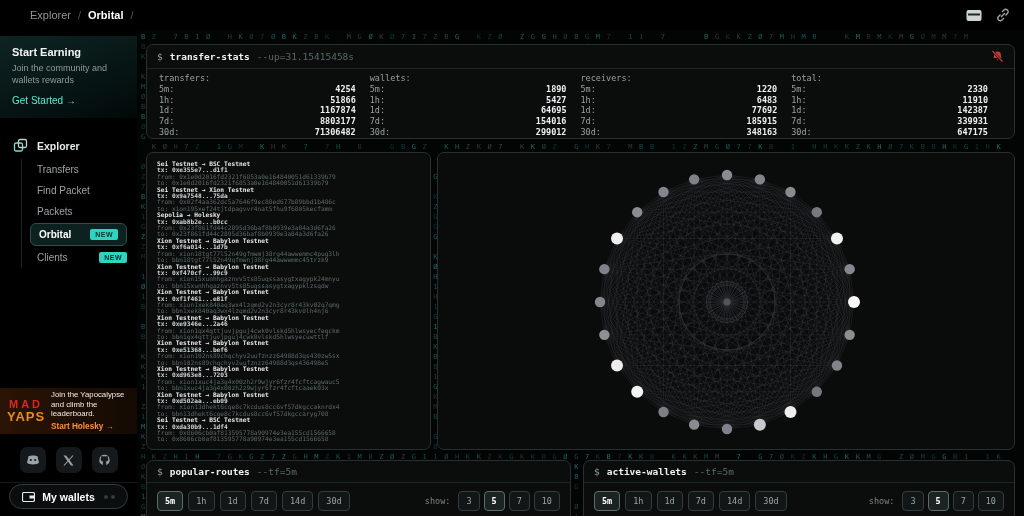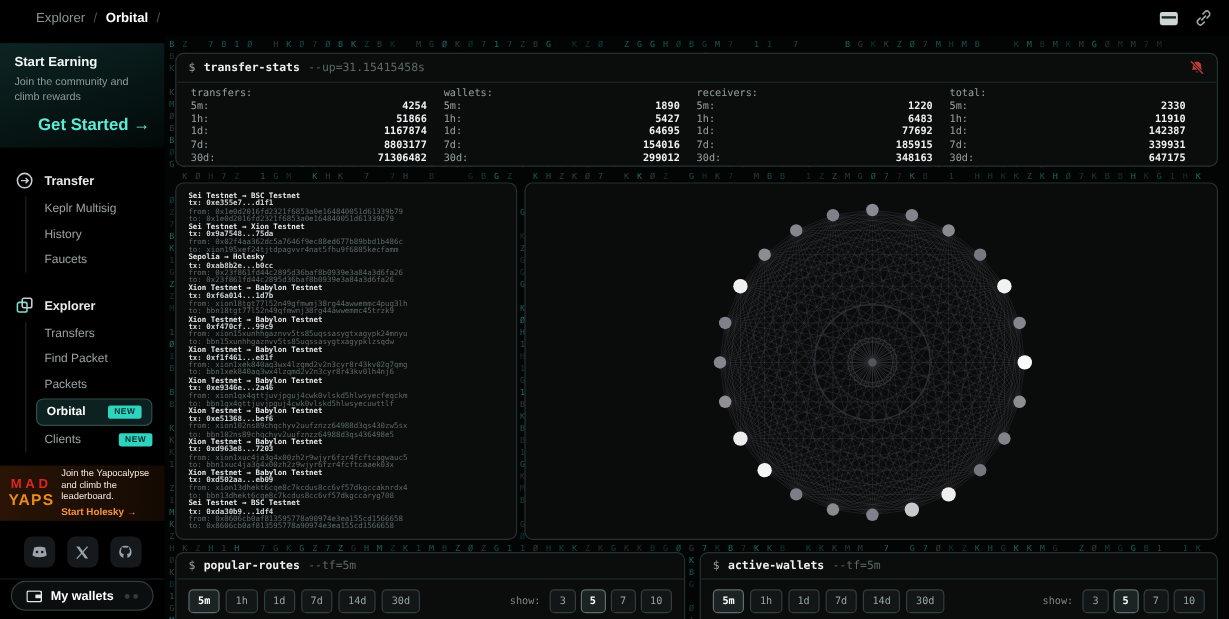--- a/index.html
+++ b/index.html
@@ -14,21 +14,21 @@
   .bc-section { color:#8b9595; }
   .bc-sep { color:#4a5555; }
   .bc-page { color:#fff; font-weight:600; }
   .header-icons { margin-left:auto; margin-right:14px; display:flex; gap:14px; align-items:center; }
 
   
   #sidebar { position:absolute; left:0; top:30px; width:137px; bottom:0; background:#000; z-index:4; }
   .promo-card { margin:6px 0 0 0; padding:10px 12px 12px 12px; background:linear-gradient(160deg,#0d2423 0%,#051211 70%,#020808 100%); }
   .promo-title { color:#f2f5f5; font-weight:700; font-size:11px; margin-bottom:5px; }
   .promo-sub { color:#8d9a9a; font-size:9px; line-height:1.3; margin-bottom:9px; }
-  .promo-cta { color:#5eead4; font-size:14px; font-weight:700; cursor:pointer;text-align:right; }
+  .promo-cta { color:#5eead4; font-size:10px; font-weight:400; cursor:pointer; }
   .nav-section { margin-top:14px; }
   .nav-head { display:flex; align-items:center; gap:9px; padding:6px 0 6px 13px; color:#e6eaea; font-size:10.5px; font-weight:700; }
   .nav-items { margin-left:21px; border-left:1px solid #1c2525; }
   .nav-item { display:flex; align-items:center; padding:5px 10px 5px 15px; color:#9aa3a4; font-size:10px; cursor:pointer; position:relative; }
   .nav-item.active { background:#0d2220; border:1px solid #2c4f4b; border-radius:6px; margin:1px 10px 1px 8px; padding:5px 8px 5px 8px; color:#fff; font-weight:700; }
   .new-badge { margin-left:auto; background:#2dd4bf; color:#04302a; font-size:7px; font-weight:800; padding:2px 5px; border-radius:2px; letter-spacing:.5px; }
   .yaps-card { position:absolute; left:0; top:358px; width:137px; height:46px; background:linear-gradient(90deg,#2a1405 0%,#1c0e04 60%,#140a03 100%); display:flex; align-items:center; padding:4px 7px; gap:6px; }
   .yaps-logo { flex:none; width:38px; text-align:center; line-height:1; }
   .yaps-l1 { color:#dc2626; font-weight:900; font-size:11px; letter-spacing:3px; }
   .yaps-l2 { color:#ea8c1a; font-weight:900; font-size:13px; letter-spacing:1px; }
@@ -91,45 +91,25 @@
     </svg>
     <svg width="14" height="14" viewBox="0 0 14 14" style="cursor:pointer">
       <path d="M5.5 8.5 L8.5 5.5 M6.5 3.5 l1.5-1.5 a2.4 2.4 0 0 1 3.4 3.4 l-1.5 1.5 M7.5 10.5 l-1.5 1.5 a2.4 2.4 0 0 1 -3.4-3.4 l1.5-1.5" fill="none" stroke="#9aa5a5" stroke-width="1.4" stroke-linecap="round"></path>
     </svg>
   </div>
 </div>
 
 <div id="sidebar">
   <div class="promo-card">
     <div class="promo-title">Start Earning</div>
-    <div class="promo-sub">Join the community and climb rewards</div>
+    <div class="promo-sub">Join the community and wallets rewards</div>
     <div class="promo-cta">Get Started  →</div>
   </div>
 
   <nav id="nav-root">
-      <div class="nav-section">
-        <div class="nav-head">
-          <svg width="15" height="15" viewBox="0 0 15 15">
-            <circle cx="7.5" cy="7.5" r="6" fill="none" stroke="#c4cdcd" stroke-width="1.3"></circle>
-            <path d="M4.5 7.5 h6 M8.3 5.3 L10.5 7.5 L8.3 9.7" fill="none" stroke="#c4cdcd" stroke-width="1.2"></path>
-          </svg>
-          <span>Transfer</span>
-        </div>
-        <div class="nav-items">
-          <div class="nav-item">
-            <span>Keplr Multisig</span>
-          </div>
-          <div class="nav-item">
-            <span>History</span>
-          </div>
-          <div class="nav-item">
-            <span>Faucets</span>
-          </div>
-        </div>
-      </div>
       <div class="nav-section">
         <div class="nav-head">
           <svg width="15" height="15" viewBox="0 0 15 15">
             <rect x="1.5" y="5" width="8" height="8" rx="1.5" fill="none" stroke="#7ddbd0" stroke-width="1.3"></rect>
             <rect x="5.5" y="1.5" width="8" height="8" rx="1.5" fill="none" stroke="#c4cdcd" stroke-width="1.3"></rect>
           </svg>
           <span>Explorer</span>
         </div>
         <div class="nav-items">
           <div class="nav-item">

